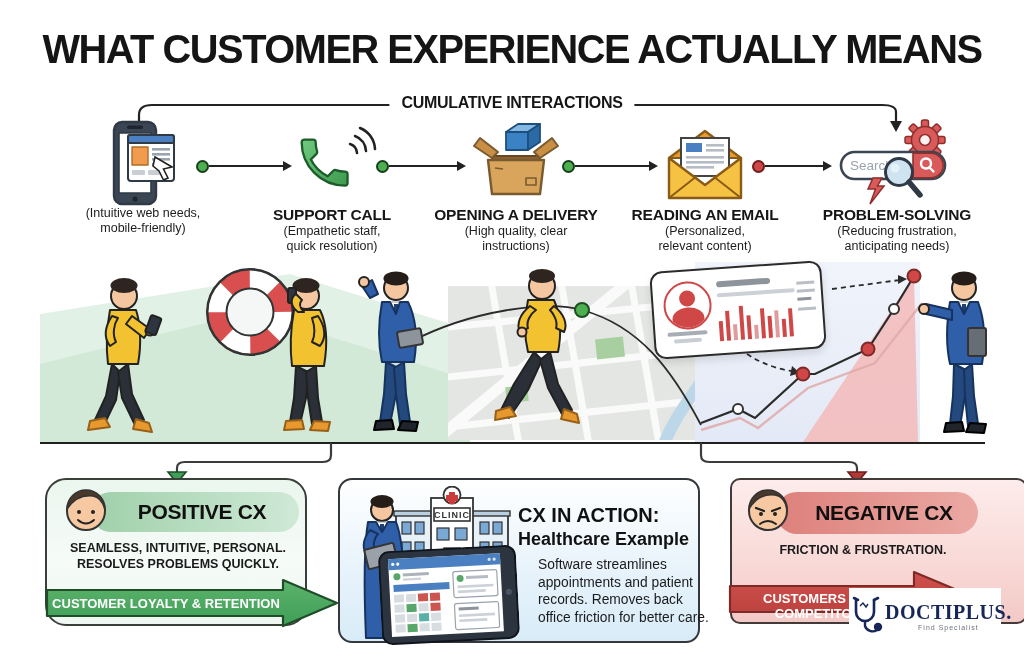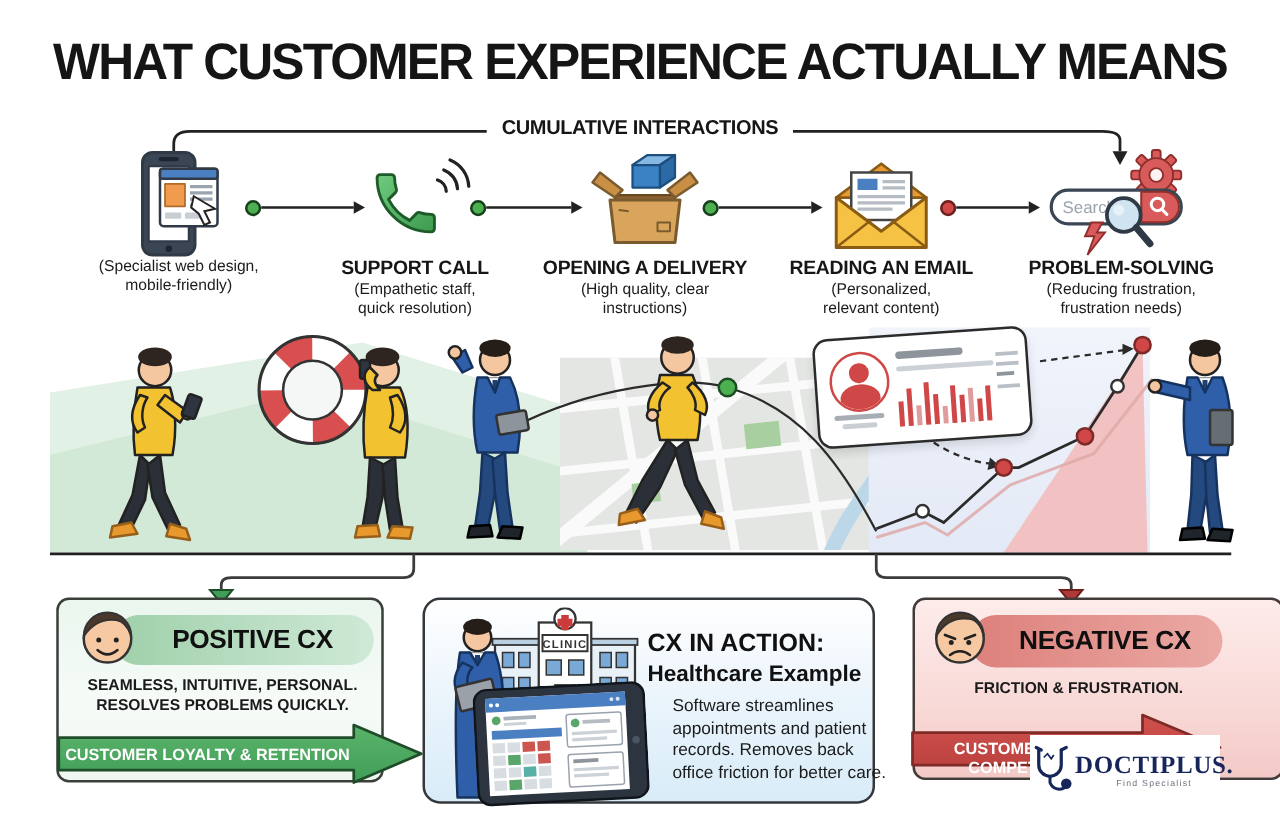--- a/index.html
+++ b/index.html
@@ -18,31 +18,31 @@
   .stage .lbl{font-size:15.5px;font-weight:800;letter-spacing:-.2px;}
   .stage .sub{font-size:12.5px;line-height:1.18;color:#1c1c1c;}
   
   .conn{display:flex;align-items:center;height:14px;}
   .conn .dot{width:13px;height:13px;border-radius:50%;border:2px solid #173f1c;box-sizing:border-box;flex:0 0 auto;}
   .conn .dot.red{border-color:#6e1f1d;}
   .conn .line{flex:1;height:2px;background:#222;}
   .conn .head{width:0;height:0;border-left:9px solid #222;border-top:5px solid transparent;border-bottom:5px solid transparent;}
   
   .obox{border:2px solid #3a3f3a;border-radius:10px;box-sizing:border-box;}
-  #positive-box{left:45px;top:478px;width:262px;height:148px;background:linear-gradient(180deg,#eaf6ee 0%,#f6fbf8 55%,#eef7f1 100%);}
+  #positive-box{left:45px;top:478px;width:262px;height:148px;background:linear-gradient(180deg,#eaf6ee 0%,#f6fbf8 55%,#eef7f1 100%);border-radius:21px;}
   #negative-box{left:730px;top:478px;width:297px;height:146px;border-color:#433a3a;background:linear-gradient(180deg,#fdeceb 0%,#f8d9d6 60%,#f3c9c6 100%);}
   #case-box{left:338px;top:478px;width:362px;height:165px;border-color:#34383c;background:linear-gradient(180deg,#ffffff 0%,#e8f3fb 55%,#d8ecf8 100%);border-radius:14px;}
   .pill{border-radius:22px;}
   .obox-title{font-size:21px;font-weight:800;letter-spacing:-.3px;color:#101010;}
   .obox-body{font-size:12.5px;font-weight:700;line-height:1.3;color:#1a1a1a;}
   #case-title{font-size:20px;font-weight:800;color:#111;}
   #case-subtitle{font-size:18px;font-weight:700;color:#111;margin-top:1px;}
   #case-body{font-size:13.8px;line-height:1.28;color:#1b1b1b;margin-top:10px;padding-left:20px;}
   
-  #logo-box{left:824px;top:588px;width:152px;height:56px;background:#fff;display:flex;align-items:center;justify-content:flex-start;}
+  #logo-box{left:849px;top:588px;width:152px;height:56px;background:#fff;display:flex;align-items:center;justify-content:flex-start;}
   #logo-name{font-family:"Liberation Serif",serif;font-weight:800;font-size:20px;color:#16265a;letter-spacing:.5px;line-height:1;}
   #logo-tagline{font-size:7px;color:#6b6f7a;letter-spacing:1px;text-align:center;margin-top:2px;}
   svg text{font-family:"Liberation Sans",sans-serif;}
 </style>
 </head>
 <body>
 
 <div id="canvas">
 
   <div id="page-title" class="abs">WHAT CUSTOMER EXPERIENCE ACTUALLY MEANS</div>
@@ -155,42 +155,42 @@
       <span class="line"></span>
       <span class="head"></span>
   </div>
   <div class="conn abs" style="left:752px;top:159px;width:80px;">
     <span class="dot red" style="background:#cf4747"></span>
       <span class="line"></span>
       <span class="head"></span>
   </div>
 
   <div class="stage abs" style="left:51px;top:206px;">
-    <div class="sub">(Specialist web design,</div>
+    <div class="sub">(Intuitive web needs,</div>
     <div class="sub">mobile-friendly)</div>
   </div>
   <div class="stage abs" style="left:240px;top:206px;">
     <div class="lbl">SUPPORT CALL</div>
     <div class="sub">(Empathetic staff,</div>
     <div class="sub">quick resolution)</div>
   </div>
   <div class="stage abs" style="left:613px;top:206px;">
     <div class="lbl">READING AN EMAIL</div>
     <div class="sub">(Personalized,</div>
     <div class="sub">relevant content)</div>
   </div>
   <div class="stage abs" style="left:424px;top:206px;">
     <div class="lbl">OPENING A DELIVERY</div>
     <div class="sub">(High quality, clear</div>
     <div class="sub">instructions)</div>
   </div>
   <div class="stage abs" style="left:805px;top:206px;">
     <div class="lbl">PROBLEM-SOLVING</div>
     <div class="sub">(Reducing frustration,</div>
-    <div class="sub">frustration needs)</div>
+    <div class="sub">anticipating needs)</div>
   </div>
 
   <svg class="abs" style="left:40px;top:268px;width:430px;height:174px;" viewBox="0 0 430 174">
     <polygon points="0,46 250,6 430,62 430,174 0,174" fill="#e2f1e5"></polygon>
     <polygon points="0,96 210,44 430,112 430,174 0,174" fill="#cfe8d5" opacity=".85"></polygon>
   </svg>
   <svg class="abs" style="left:448px;top:286px;width:264px;height:154px;" viewBox="0 0 264 154">
     <rect width="264" height="154" fill="#e4e6e3"></rect>
     <g stroke="#fafafa" stroke-width="7" fill="none">
       <path d="M-10,42 L274,14"></path>

